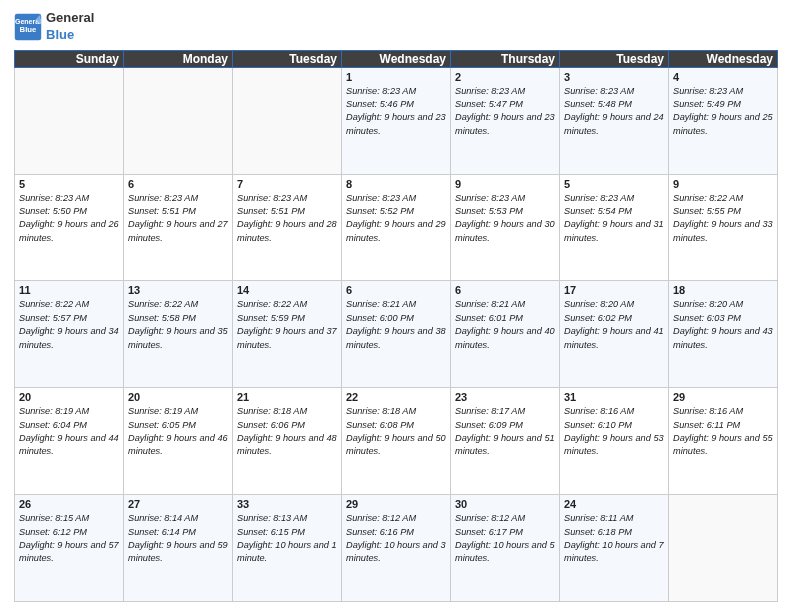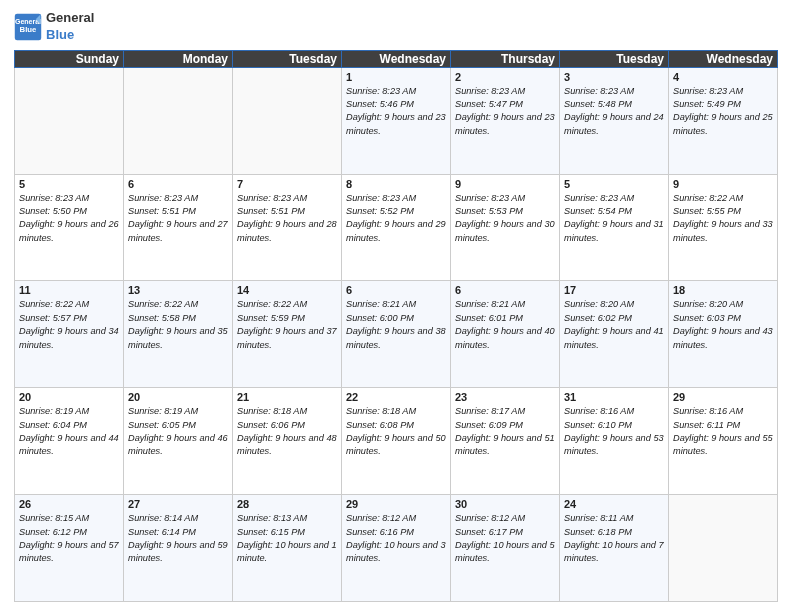--- a/index.html
+++ b/index.html
@@ -243,21 +243,21 @@
         <tr>
           <td>
             <span class="day-num">26</span>
             <div class="cell-content">Sunrise: 8:15 AM<br>Sunset: 6:12 PM<br>Daylight: 9 hours and 57 minutes.</div>
           </td>
           <td>
             <span class="day-num">27</span>
             <div class="cell-content">Sunrise: 8:14 AM<br>Sunset: 6:14 PM<br>Daylight: 9 hours and 59 minutes.</div>
           </td>
           <td>
-            <span class="day-num">28</span>
+            <span class="day-num">33</span>
             <div class="cell-content">Sunrise: 8:13 AM<br>Sunset: 6:15 PM<br>Daylight: 10 hours and 1 minute.</div>
           </td>
           <td>
             <span class="day-num">29</span>
             <div class="cell-content">Sunrise: 8:12 AM<br>Sunset: 6:16 PM<br>Daylight: 10 hours and 3 minutes.</div>
           </td>
           <td>
             <span class="day-num">30</span>
             <div class="cell-content">Sunrise: 8:12 AM<br>Sunset: 6:17 PM<br>Daylight: 10 hours and 5 minutes.</div>
           </td>

